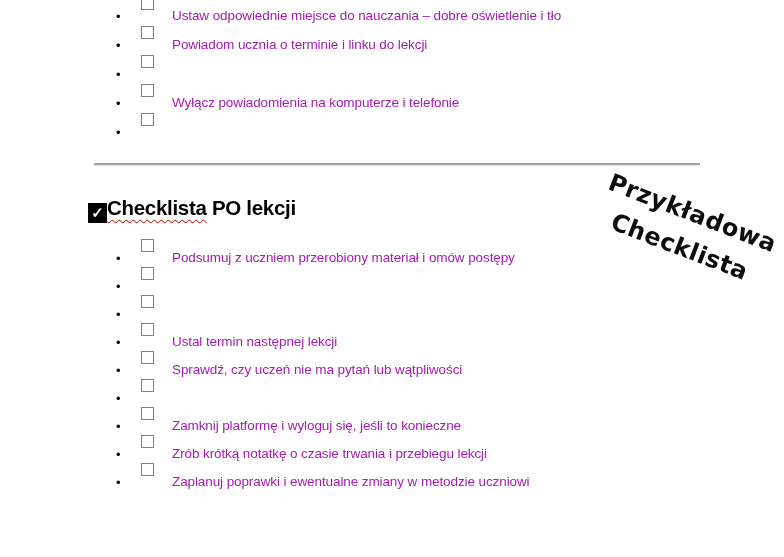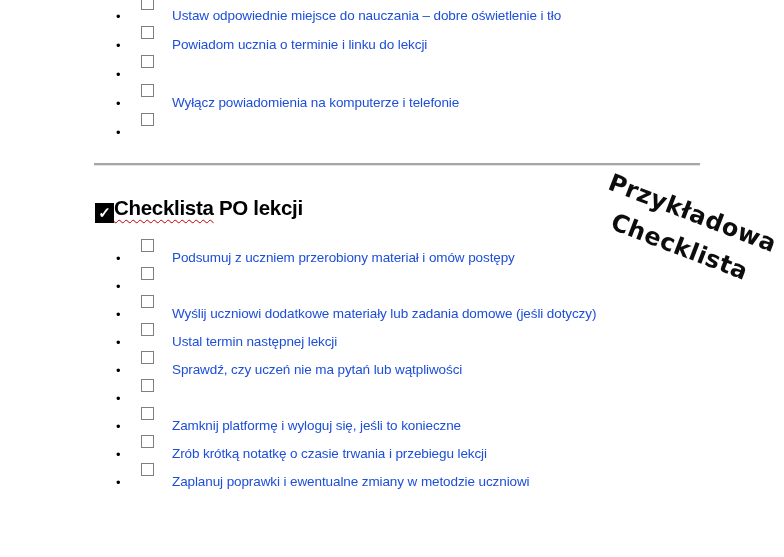--- a/index.html
+++ b/index.html
@@ -23,33 +23,33 @@
     font-size: 13px; color: #000;
   }
   .cb {
     position: absolute; left: 141px; top: -10px;
     width: 11px; height: 11px;
     border: 1px solid #7f7f7f; background: #fff;
     box-sizing: content-box;
   }
   .txt {
     position: absolute; left: 172px; top: 1px;
-    font-size: 13.5px; color: #1d4ed8;
+    font-size: 13.5px; color: #a21caf;
     white-space: nowrap; letter-spacing: -0.1px;
   }
 
   
   .divider {
     position: absolute; left: 94px; top: 163px;
     width: 606px; height: 2px;
     background: #a6a6a6; border-bottom: 1px solid #e3e3e3;
   }
 
   
-  .heading { position: absolute; left: 95px; top: 196px; white-space: nowrap; }
+  .heading { position: absolute; left: 88px; top: 196px; white-space: nowrap; }
   .hcb {
     display: inline-block; width: 19px; height: 20px;
     background: #000; color: #fff;
     font-size: 15px; line-height: 20px; text-align: center;
     font-weight: bold; vertical-align: -3px;
   }
   .htxt {
     font-size: 20.5px; font-weight: bold; color: #000;
     letter-spacing: -0.3px;
   }
@@ -115,21 +115,20 @@
     <span class="cb"></span>
     <span class="txt">Podsumuj z uczniem przerobiony materiał i omów postępy</span>
   </div>
   <div class="row">
     <span class="bullet">•</span>
     <span class="cb"></span>
   </div>
   <div class="row">
     <span class="bullet">•</span>
     <span class="cb"></span>
-    <span class="txt">Wyślij uczniowi dodatkowe materiały lub zadania domowe (jeśli dotyczy)</span>
   </div>
   <div class="row">
     <span class="bullet">•</span>
     <span class="cb"></span>
     <span class="txt">Ustal termin następnej lekcji</span>
   </div>
   <div class="row">
     <span class="bullet">•</span>
     <span class="cb"></span>
     <span class="txt">Sprawdź, czy uczeń nie ma pytań lub wątpliwości</span>

